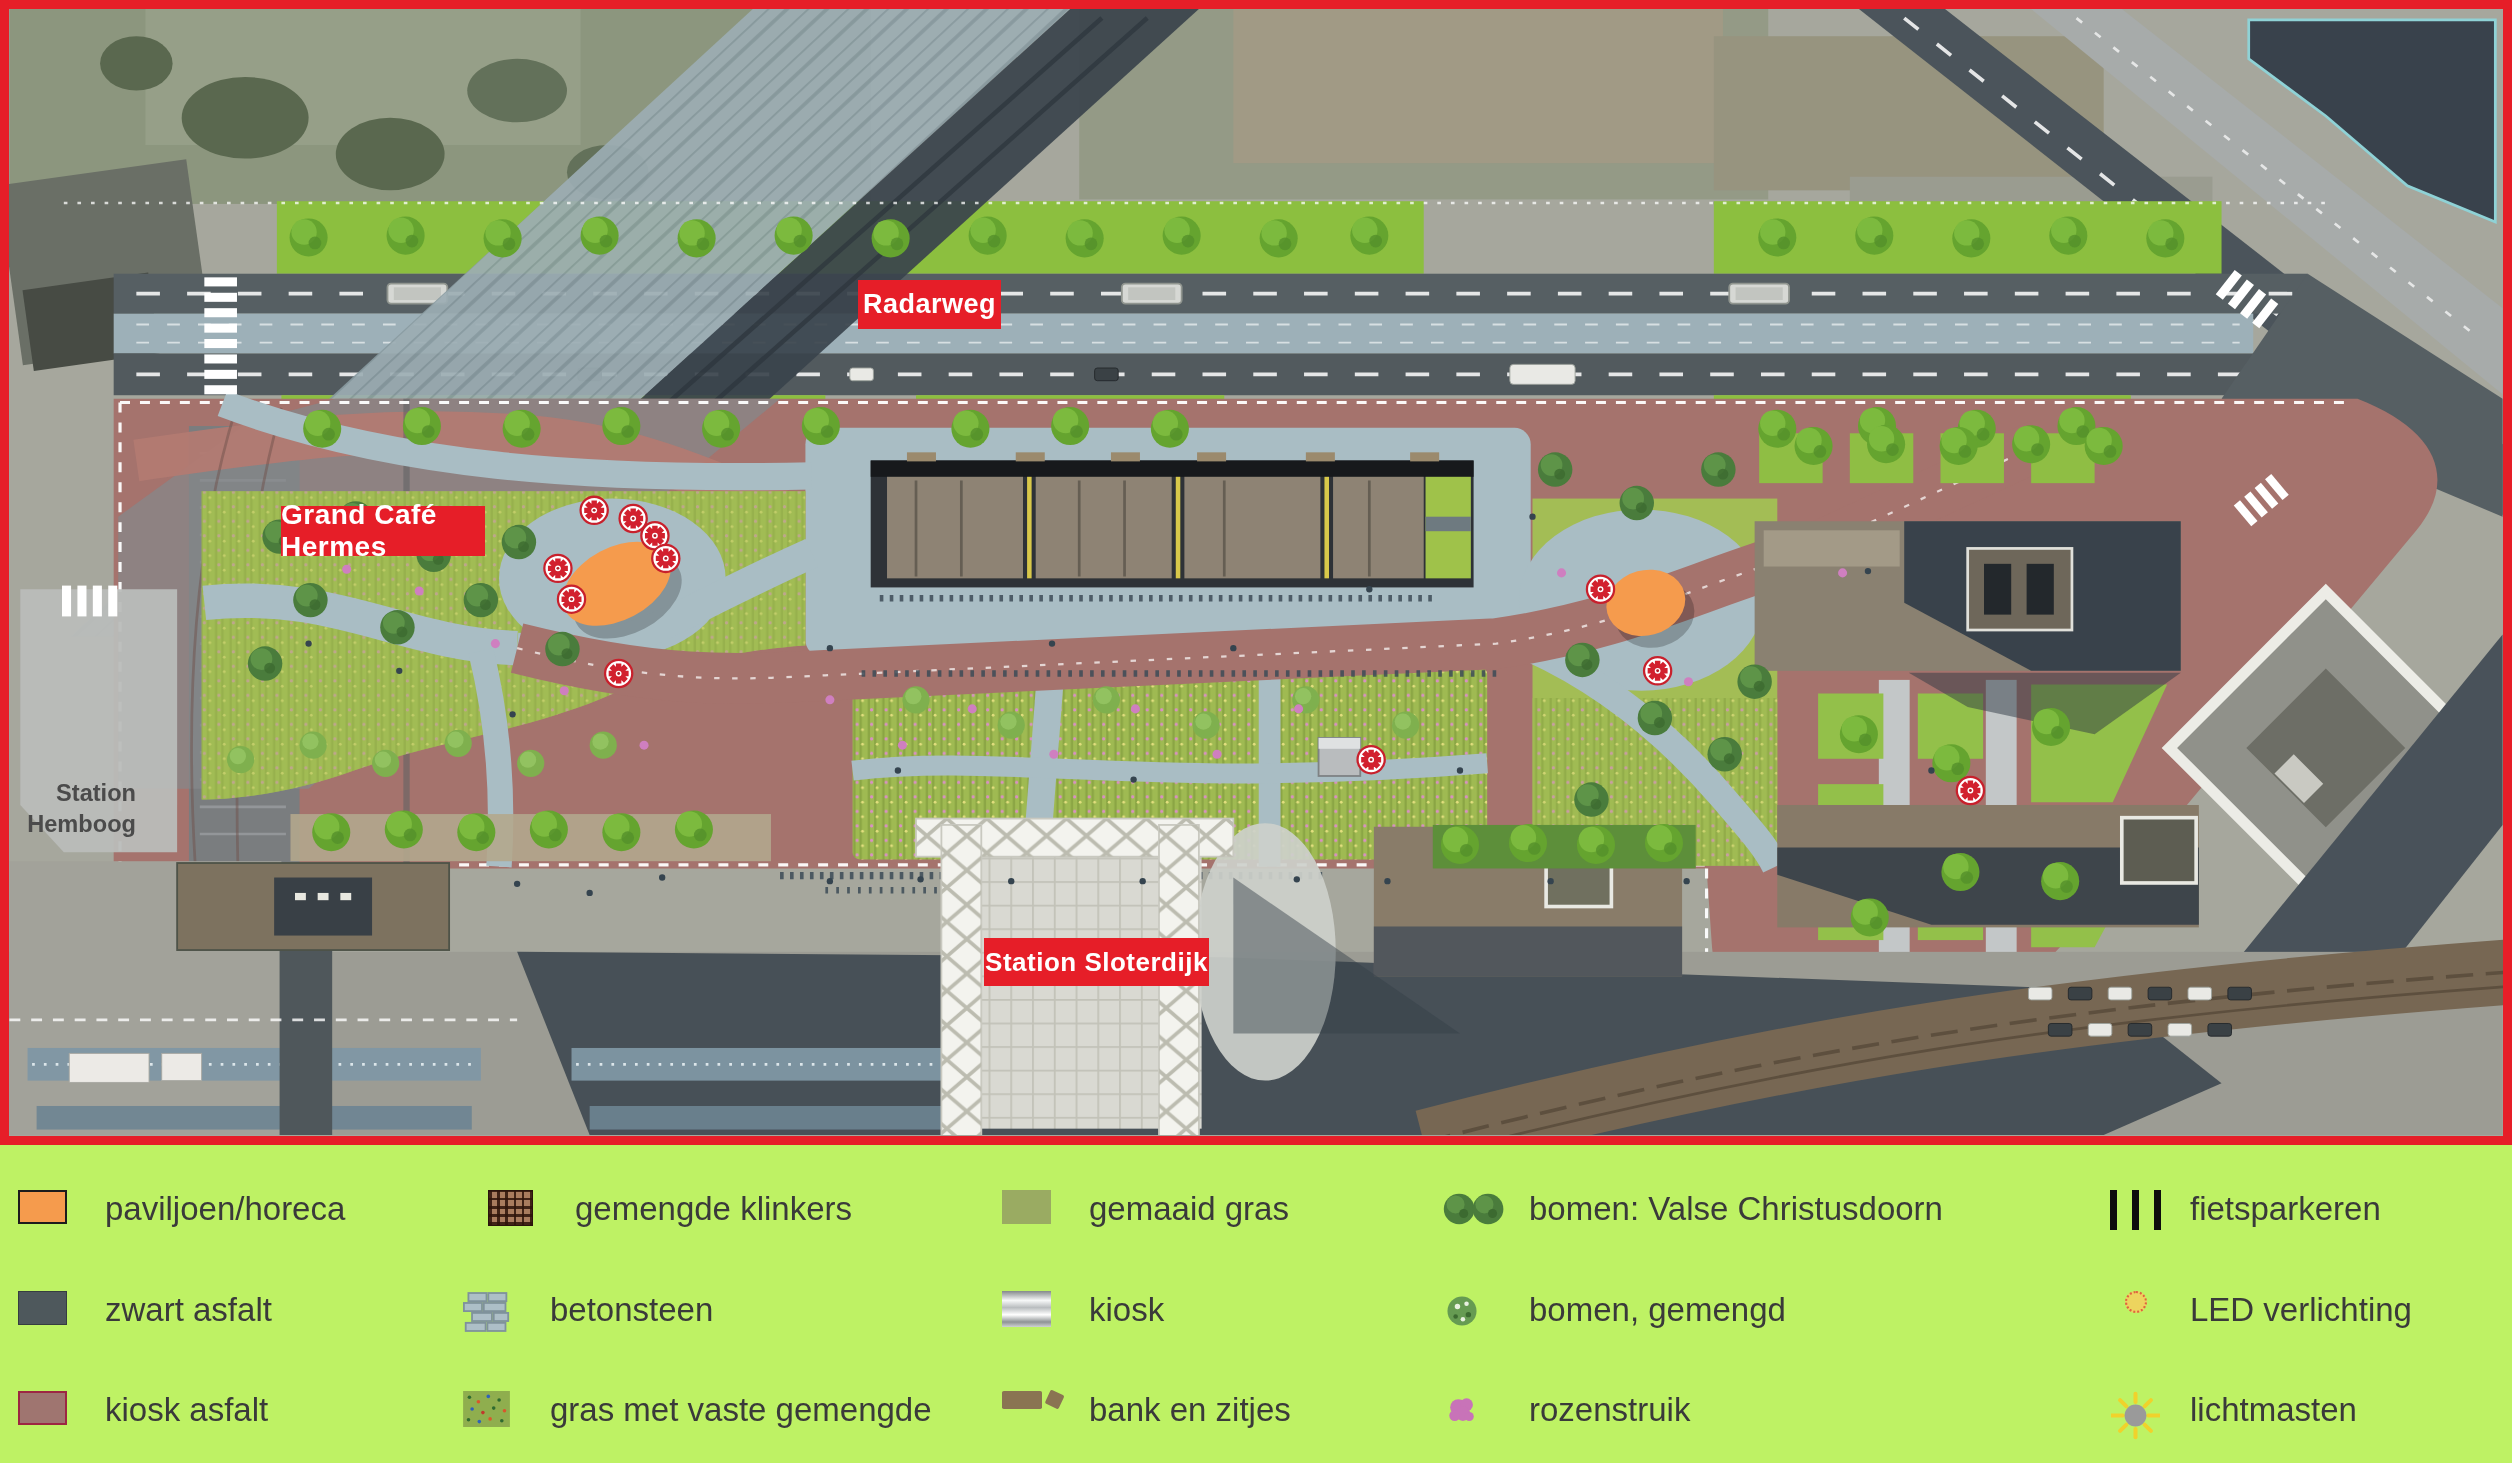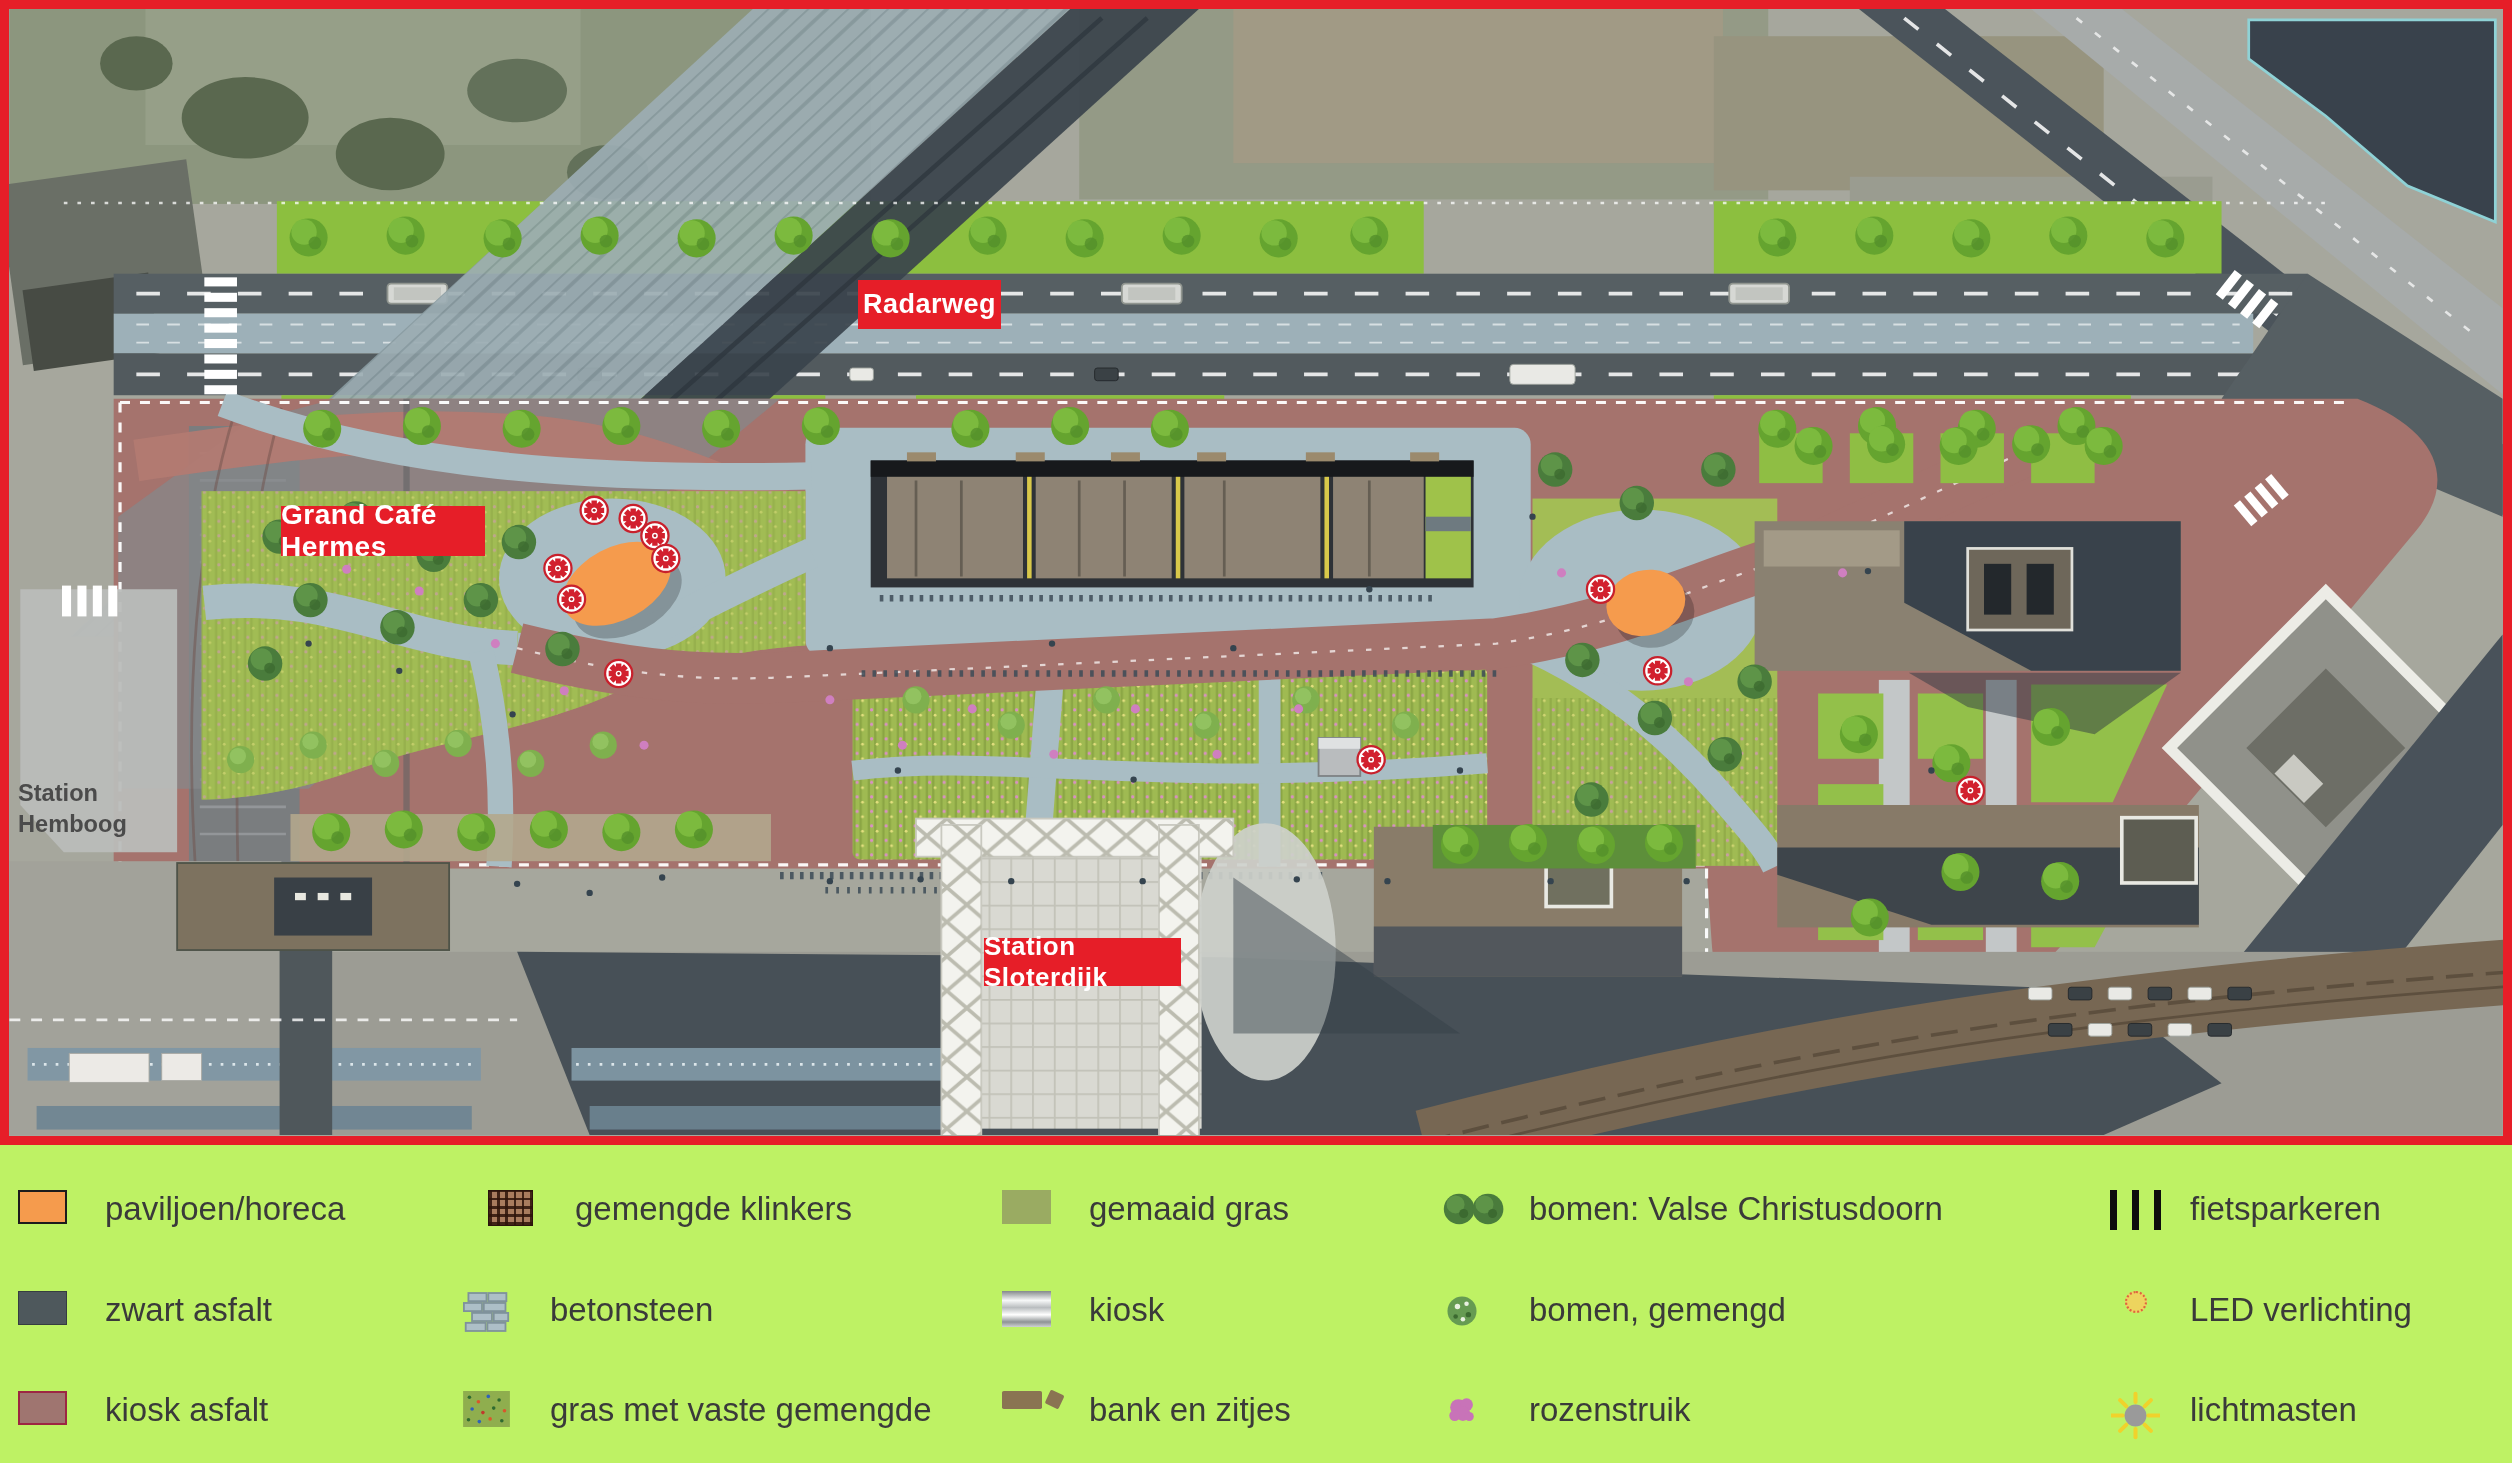--- a/index.html
+++ b/index.html
@@ -5,23 +5,23 @@
   html,body{margin:0;padding:0;background:#ffffff;}
   .stage{position:relative;width:2512px;height:1464px;background:#bef264;overflow:hidden;
          font-family:"Liberation Sans",sans-serif;}
   .map{position:absolute;left:0;top:0;width:2512px;height:1145px;box-sizing:border-box;
        border:9px solid #e61e28;background:#a6a79d;overflow:hidden;}
   .map svg{display:block;width:2494px;height:1126px;}
   .maplabel{position:absolute;background:#e61e28;color:#ffffff;font-weight:700;
             display:flex;align-items:center;justify-content:center;letter-spacing:0.5px;}
   #lbl-radarweg{left:849px;top:271px;width:143px;height:49px;font-size:27px;}
   #lbl-grandcafe{left:272px;top:497px;width:204px;height:50px;font-size:28px;}
-  #lbl-sloterdijk{left:975px;top:929px;width:197px;height:48px;font-size:26px;}
+  #lbl-sloterdijk{left:975px;top:929px;width:225px;height:48px;font-size:26px;}
   #lbl-hemboog{position:absolute;left:9px;top:769px;width:118px;color:#4b4b4b;
-               font-size:23.6px;font-weight:600;text-align:left;line-height:1.3;}
+               font-size:23.6px;font-weight:600;text-align:right;line-height:1.3;}
   
   .li{position:absolute;display:flex;align-items:flex-start;height:67px;}
   .ic{width:87px;display:flex;align-items:center;justify-content:flex-start;flex:none;}
   .ic.center{justify-content:center;width:109px;}
   .lb{font-size:33px;color:#3a3a3a;white-space:nowrap;}
   .sw{display:inline-block;box-sizing:border-box;}
   .sw-pav{width:49px;height:34px;background:#f59b4d;border:2.7px solid #1c1c1c;}
   .sw-zwart{width:49px;height:34px;background:#4e585c;border:1.8px solid #363d40;}
   .sw-rood{width:49px;height:34px;background:#9f7570;border:2.7px solid #9c2742;}
   .sw-klink{width:45px;height:36px;border:1.8px solid #2a140c;background-color:#a97c5e;

